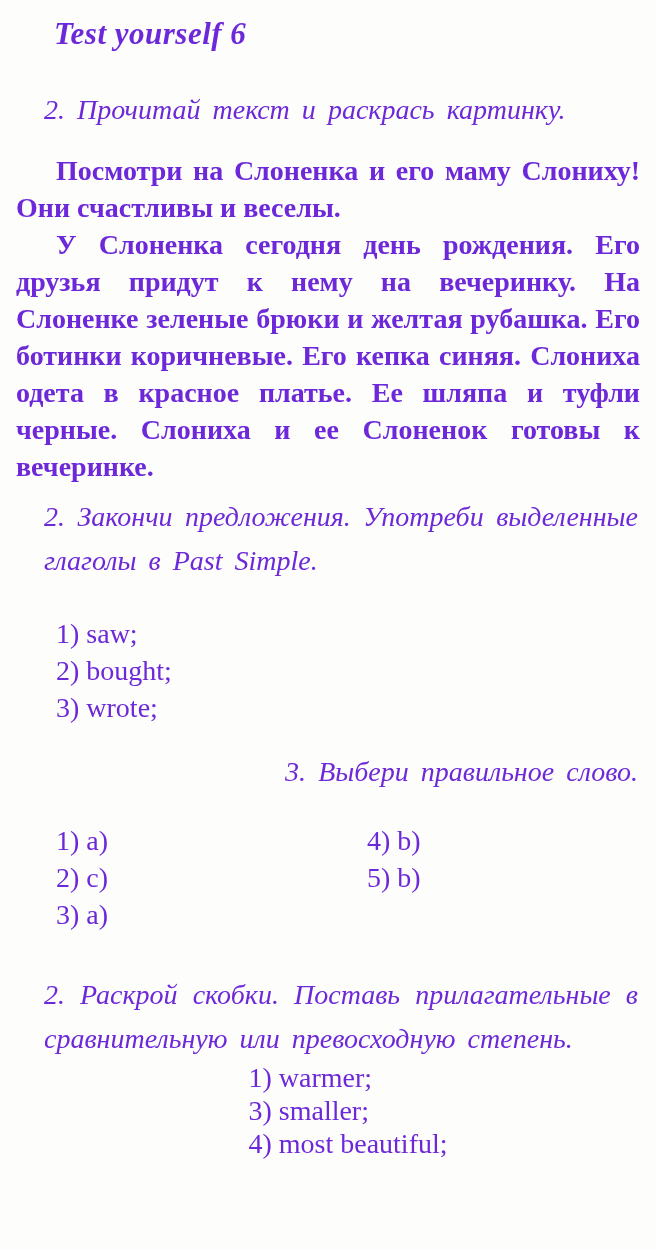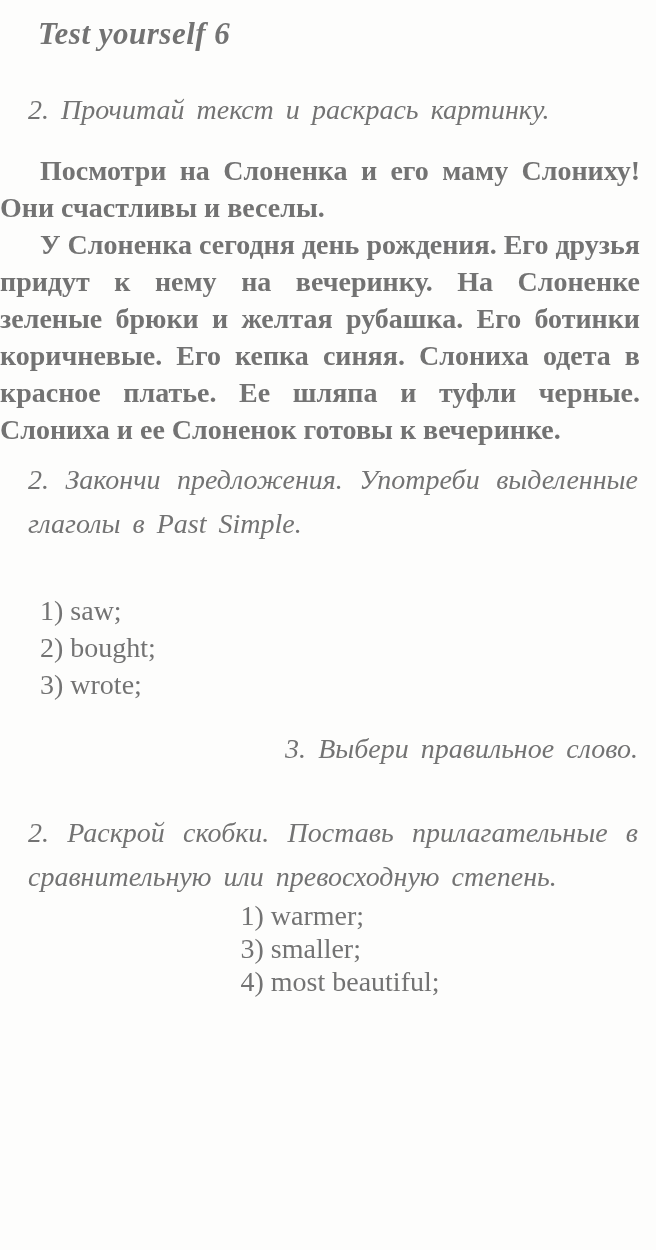--- a/index.html
+++ b/index.html
@@ -6,25 +6,25 @@
     margin: 0;
     padding: 0;
     background: #ffffff;
   }
   .page {
     position: relative;
     width: 656px;
     height: 1250px;
     margin: 0 auto;
     background: #fdfdfc;
-    color: #737373;
+    color: #6d28d9;
     font-family: "Liberation Serif", "DejaVu Serif", serif;
     overflow: hidden;
     box-sizing: border-box;
-    padding: 14px 16px 0 0;
+    padding: 14px 16px 0 16px;
   }
   .title {
     margin: 0 0 0 38px;
     font-size: 31px;
     font-weight: 700;
     font-style: italic;
     line-height: 40px;
     letter-spacing: 0.5px;
   }
   .heading {
@@ -48,21 +48,21 @@
     text-indent: 40px;
     hyphens: auto;
     font-weight: bold;
   }
   .para-first { margin-top: 20px; }
   .answers {
     display: flex;
     padding-left: 40px;
     margin: 0;
   }
-  .answers.list2 { margin-top: 46px; gap: 21px; }
+  .answers.list2 { margin-top: 32px; gap: 21px; }
   .answers.list3 { margin-top: 28px; }
   .answers.list4 { margin-top: 0; justify-content: center; }
   .col {
     list-style: none;
     margin: 0;
     padding: 0;
     font-size: 28px;
     line-height: 37px;
   }
   .col-left { width: 311px; }
@@ -89,20 +89,31 @@
       <ul class="col col-left">
         <li class="answer-item">1) saw;</li>
         <li class="answer-item">2) bought;</li>
         <li class="answer-item">3) wrote;</li>
       </ul>
     </div>
   </section>
 
   <section>
     <h2 class="heading h3">3. Выбери правильное слово.</h2>
+    <div class="answers list3">
+      <ul class="col col-left">
+        <li class="answer-item">1) a)</li>
+        <li class="answer-item">2) c)</li>
+        <li class="answer-item">3) a)</li>
+      </ul>
+      <ul class="col col-right">
+        <li class="answer-item">4) b)</li>
+        <li class="answer-item">5) b)</li>
+      </ul>
+    </div>
   </section>
 
   <section>
     <h2 class="heading h4">2. Раскрой скобки. Поставь прилагательные в сравнительную или превосходную степень.</h2>
     <div class="answers list4">
       <ul class="col">
         <li class="answer-item">1) warmer;</li>
         <li class="answer-item">3) smaller;</li>
         <li class="answer-item">4) most beautiful;</li>
       </ul>

